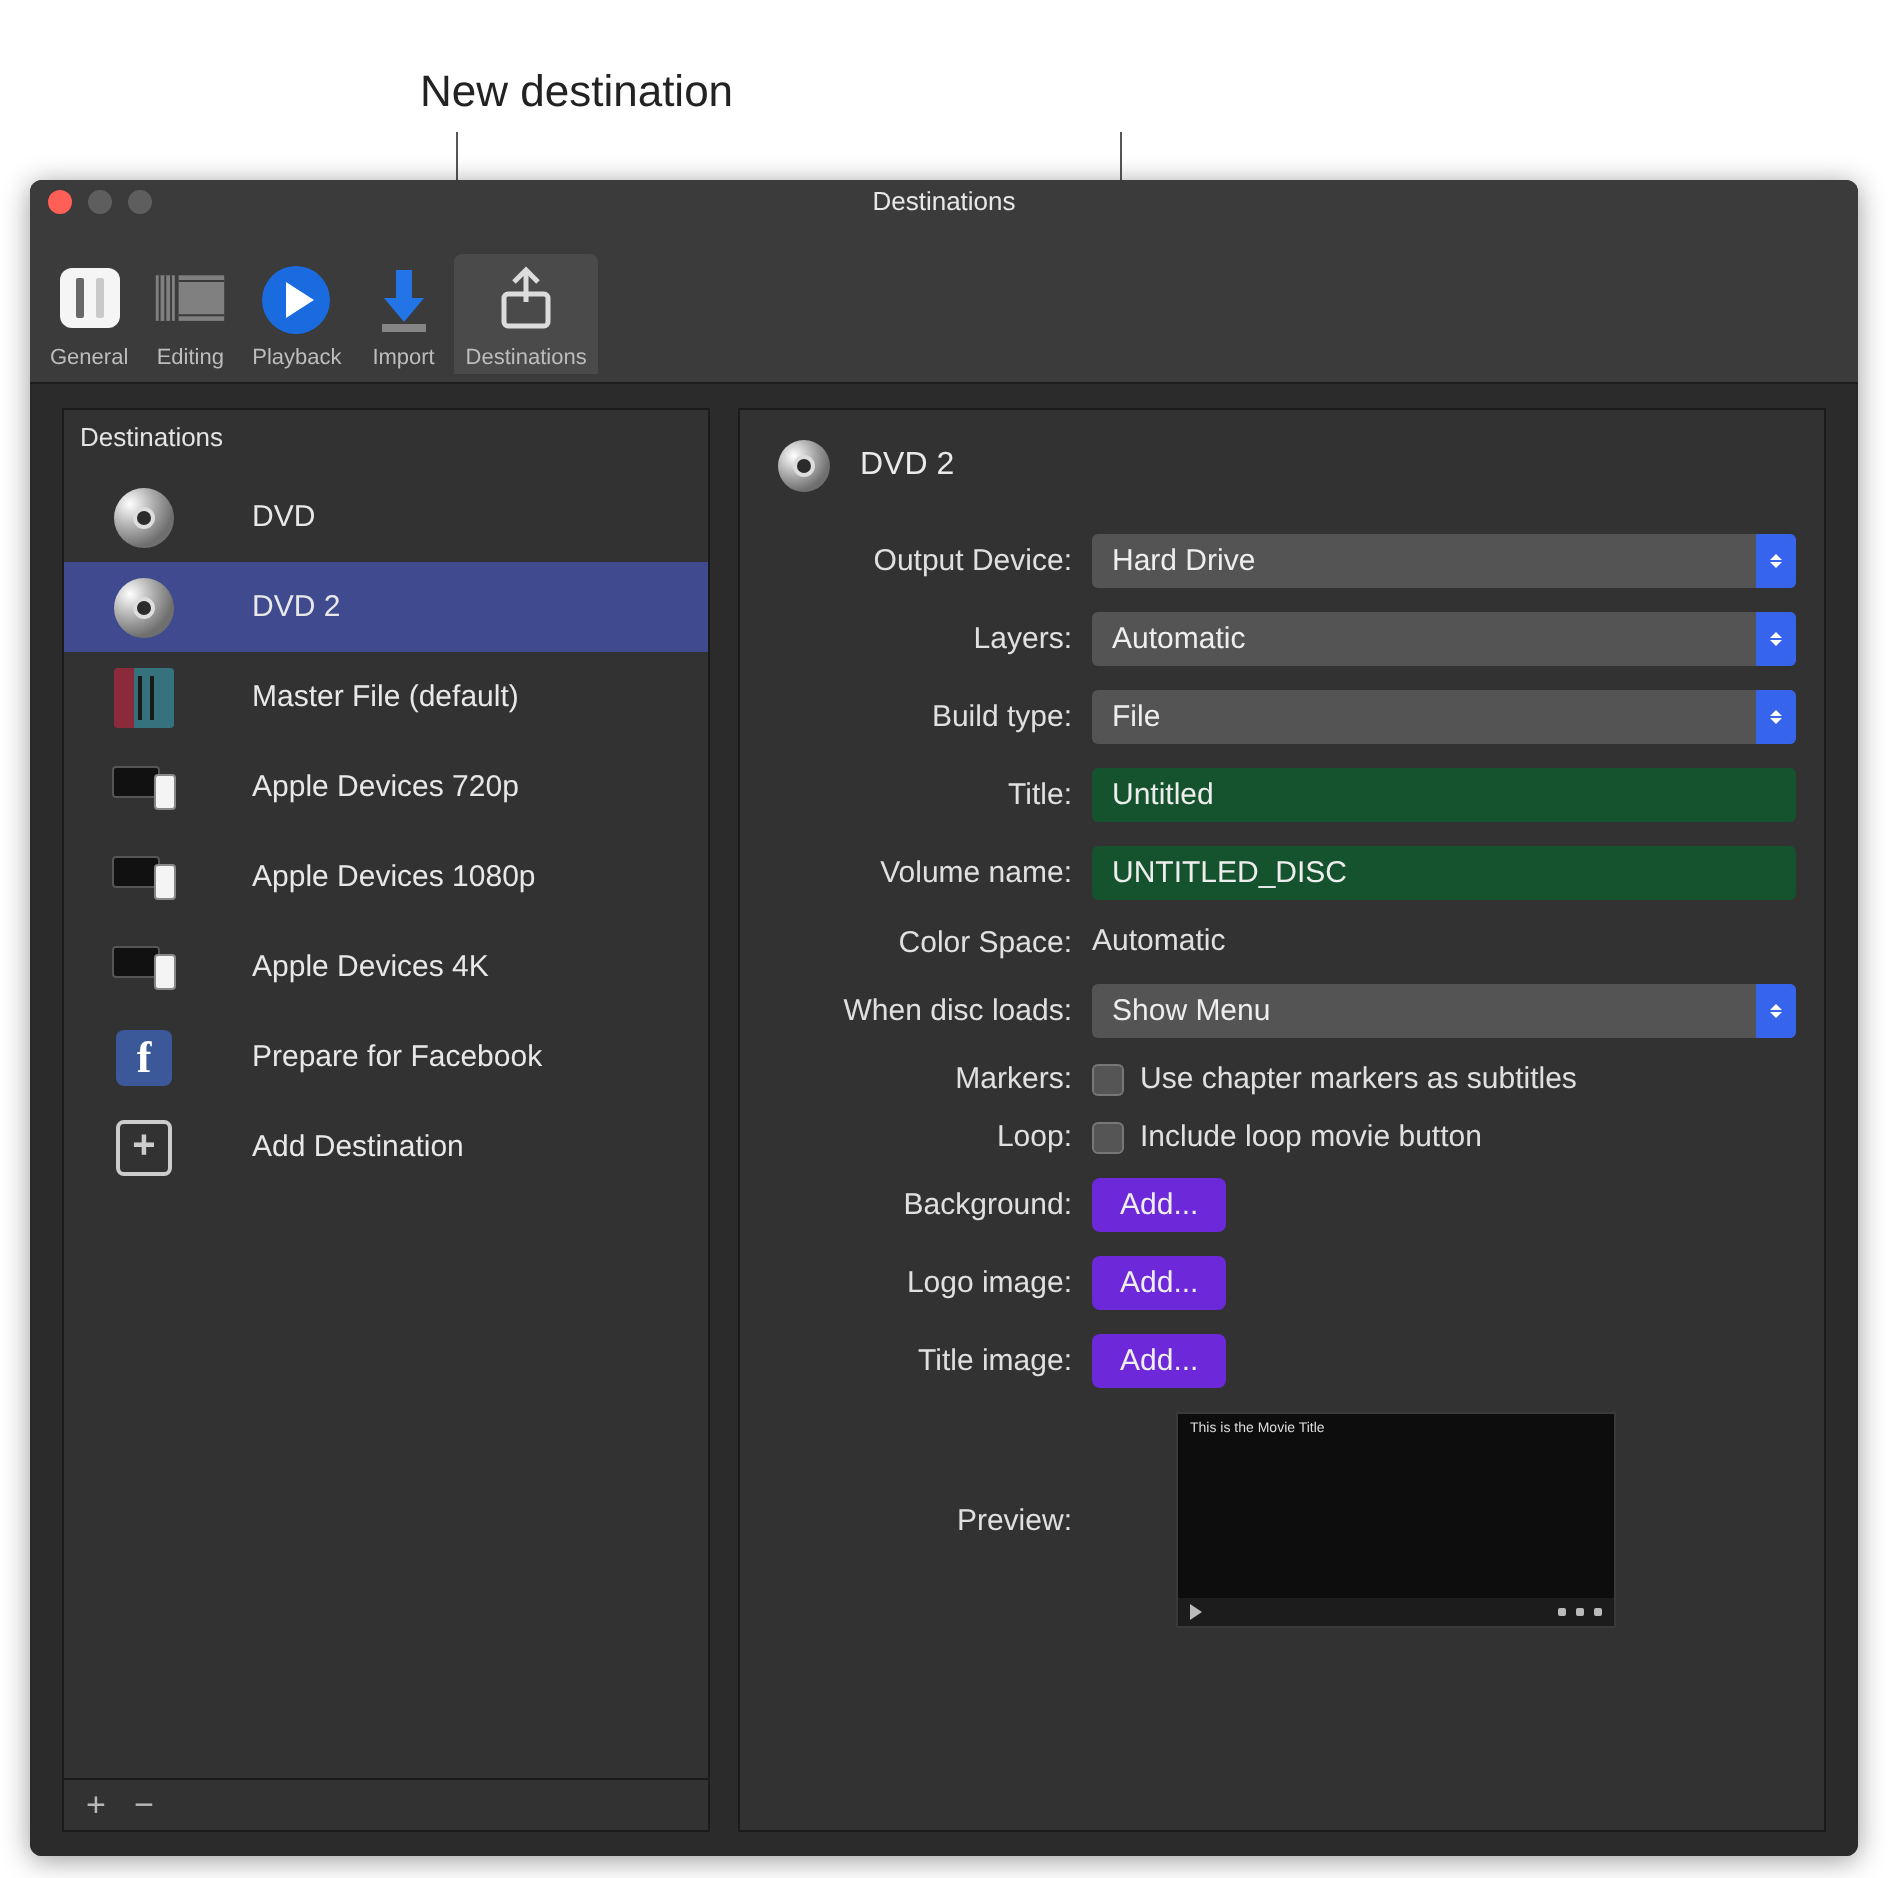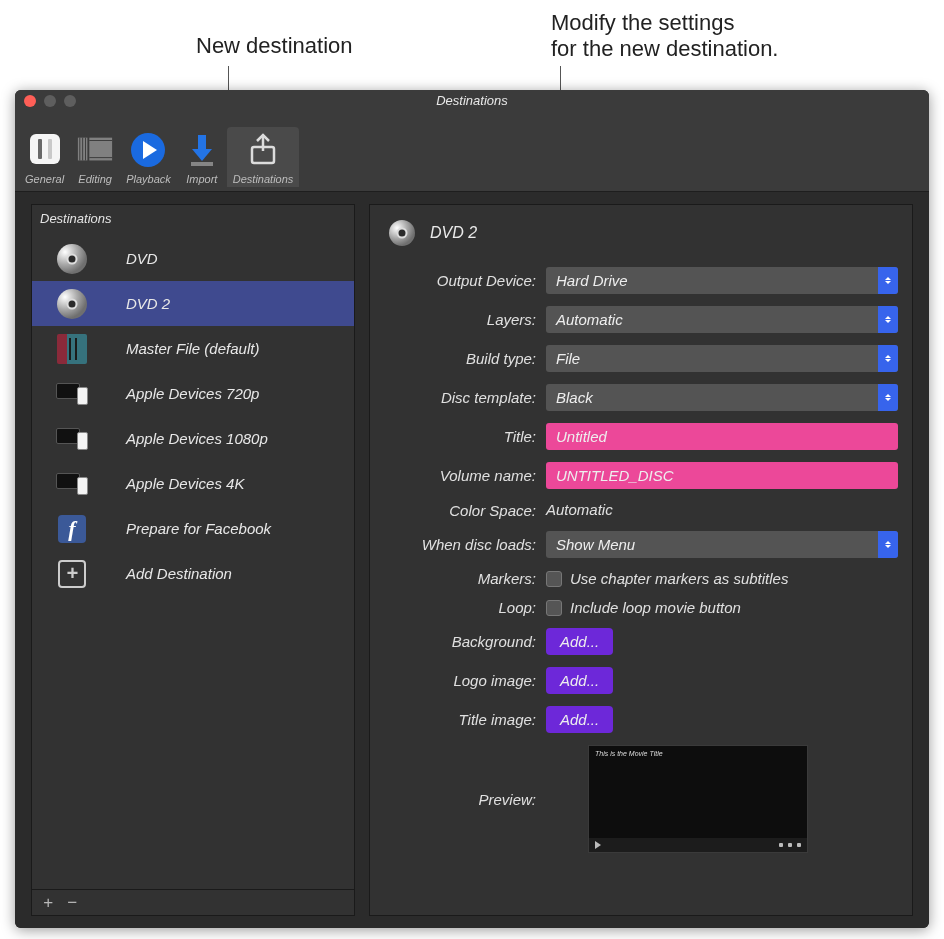--- a/index.html
+++ b/index.html
@@ -4,21 +4,21 @@
 <style>
 * { box-sizing: border-box; margin: 0; padding: 0; }
 html, body { width: 944px; height: 939px; background: #fff; font-family: -apple-system, "Helvetica Neue", Helvetica, Arial, sans-serif; overflow: hidden; }
 
 
 .callouts { position: absolute; left: 0; top: 0; width: 944px; height: 95px; }
 .callout-text { position: absolute; color: #222; font-size: 22px; line-height: 26px; }
 .callout-line { position: absolute; width: 1px; background: #555; }
 
 
-.window { position: absolute; left: 15px; top: 90px; width: 914px; height: 838px; background: #2b2b2b; border-radius: 6px; box-shadow: 0 2px 14px rgba(0,0,0,0.4); overflow: hidden; font-style: italic; }
+.window { position: absolute; left: 15px; top: 90px; width: 914px; height: 838px; background: #2b2b2b; border-radius: 6px; box-shadow: 0 2px 14px rgba(0,0,0,0.4); overflow: hidden; }
 
 
 .titlebar { height: 22px; background: #3b3b3b; position: relative; }
 .traffic { position: absolute; left: 9px; top: 5px; display: flex; gap: 8px; }
 .traffic .dot { width: 12px; height: 12px; border-radius: 50%; }
 .dot-close { background: #ff5f57; }
 .dot-min { background: #5e5e5e; }
 .dot-max { background: #5e5e5e; }
 .titlebar-title { text-align: center; color: #e8e8e8; font-size: 13px; line-height: 22px; }
 
@@ -49,21 +49,21 @@
 .form { display: flex; flex-direction: column; gap: 12px; }
 .row { display: flex; align-items: center; }
 .row-label { width: 162px; text-align: right; color: #e0e0e0; font-size: 15px; padding-right: 10px; flex-shrink: 0; }
 .row-field { flex: 1; }
 
 .popup { position: relative; width: 100%; height: 27px; background: #545454; border-radius: 3px; color: #eee; font-size: 15px; line-height: 27px; padding-left: 10px; }
 .popup .caret { position: absolute; right: 0; top: 0; width: 20px; height: 27px; background: #3764ec; border-radius: 0 3px 3px 0; display: flex; flex-direction: column; align-items: center; justify-content: center; gap: 1px; }
 .popup .caret::before { content:""; width: 0; height: 0; border-left: 3px solid transparent; border-right: 3px solid transparent; border-bottom: 3px solid #fff; }
 .popup .caret::after { content:""; width: 0; height: 0; border-left: 3px solid transparent; border-right: 3px solid transparent; border-top: 3px solid #fff; }
 
-.textfield { width: 100%; height: 27px; background: #ec4899; border-radius: 3px; color: #eee; font-size: 15px; line-height: 27px; padding-left: 10px; }
+.textfield { width: 100%; height: 27px; background: #14532d; border-radius: 3px; color: #eee; font-size: 15px; line-height: 27px; padding-left: 10px; }
 .static-val { color: #e0e0e0; font-size: 15px; }
 
 .check-row { display: flex; align-items: center; gap: 8px; }
 .checkbox { width: 16px; height: 16px; border: 1px solid #777; background: #555; border-radius: 3px; flex-shrink: 0; }
 .check-label { color: #e0e0e0; font-size: 15px; }
 
 .addbtn { height: 27px; background: #6d28d9; color: #eee; font-size: 15px; padding: 0 14px; border-radius: 4px; display: inline-flex; align-items: center; }
 
 .preview { width: 220px; height: 108px; background: #0d0d0d; border: 1px solid #3a3a3a; margin-left: 2px; position: relative; }
 .preview-title { position: absolute; top: 4px; left: 6px; color: #ddd; font-size: 7px; }
@@ -91,25 +91,23 @@
 
 .plus-minus { font-family: Arial, sans-serif; font-size: 17px; cursor: default; text-align:center; width: 16px; }
 
 
 svg { display:block; }
 </style>
 </head>
 <body>
 
 <div class="callouts">
-  <div class="callout-text" style="left:196px; top:33px; white-space:pre;">New destination</div>
+  <div class="callout-text" style="left:210px; top:33px; white-space:pre;">New destination</div>
   <div class="callout-line" style="left:228px; top:66px; height:242px;"></div>
 
-  <div class="callout-text" style="left:551px; top:10px; white-space:pre;">Modify the settings
-for the new destination.</div>
   <div class="callout-line" style="left:560px; top:66px; height:149px;"></div>
 </div>
 
 <div class="window">
 
   <div class="titlebar">
     <div class="traffic">
       <div class="dot dot-close"></div>
       <div class="dot dot-min"></div>
       <div class="dot dot-max"></div>
@@ -293,29 +291,20 @@
         <div class="row">
           <div class="row-label">Build type:</div>
           <div class="row-field">
             <div class="popup">
               <span>File</span>
               <span class="caret"></span>
             </div>
           </div>
         </div>
 
-        <div class="row">
-          <div class="row-label">Disc template:</div>
-          <div class="row-field">
-            <div class="popup">
-              <span>Black</span>
-              <span class="caret"></span>
-            </div>
-          </div>
-        </div>
 
         <div class="row">
           <div class="row-label">Title:</div>
           <div class="row-field">
             <div class="textfield"><span>Untitled</span></div>
           </div>
         </div>
 
         <div class="row">
           <div class="row-label">Volume name:</div>

